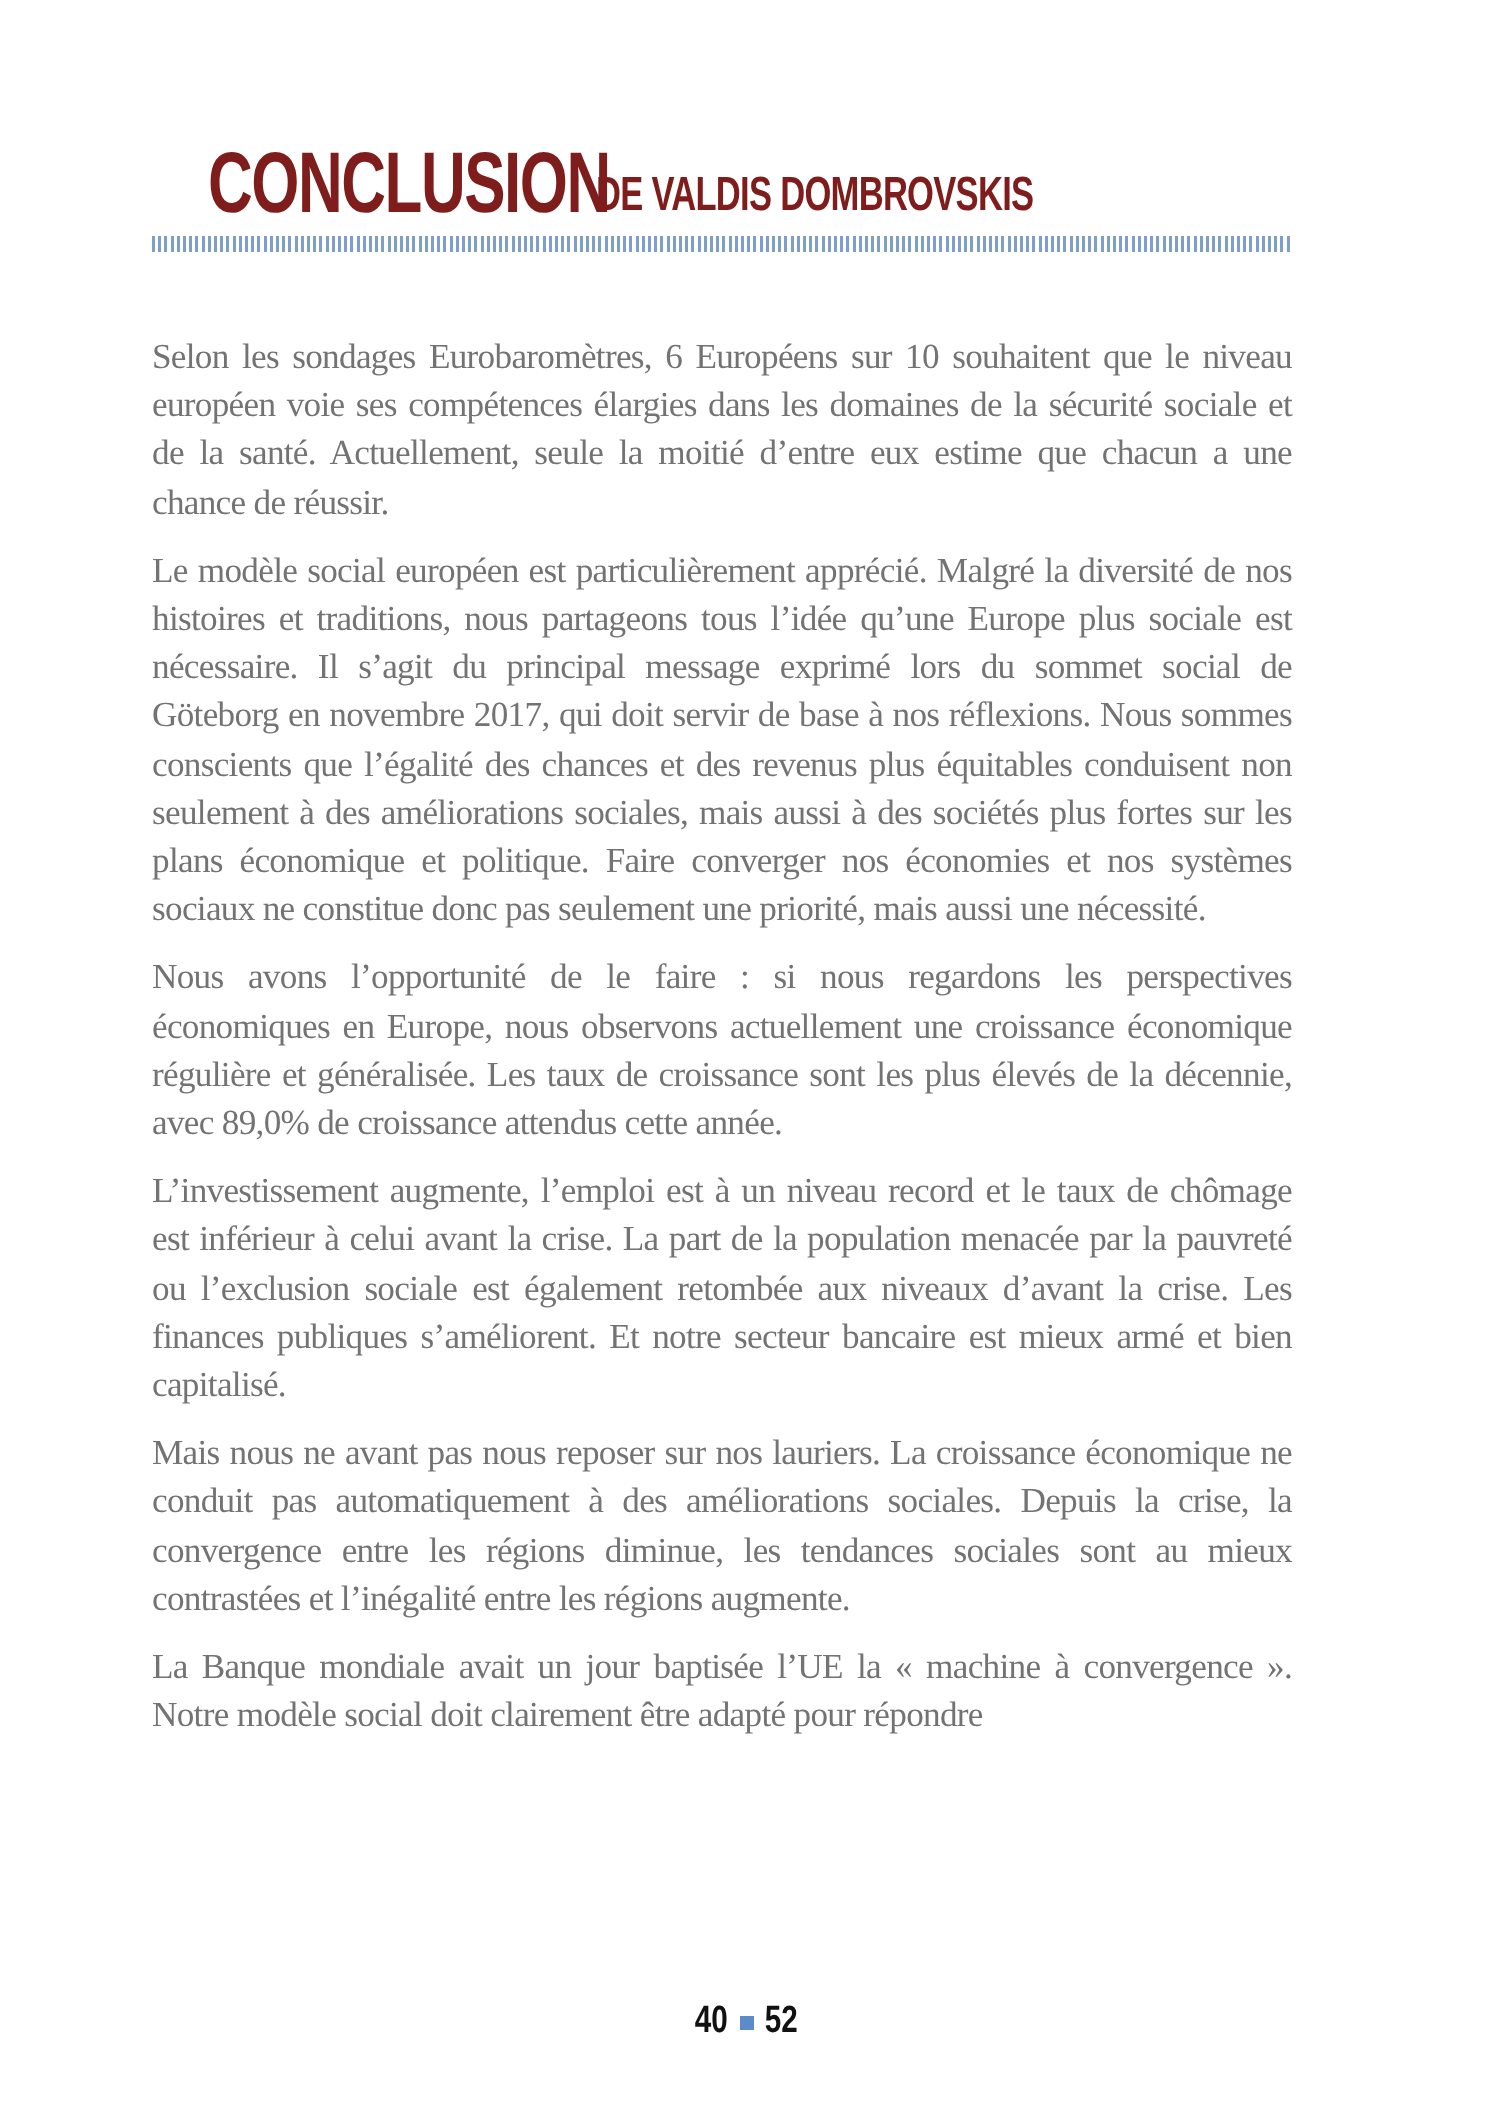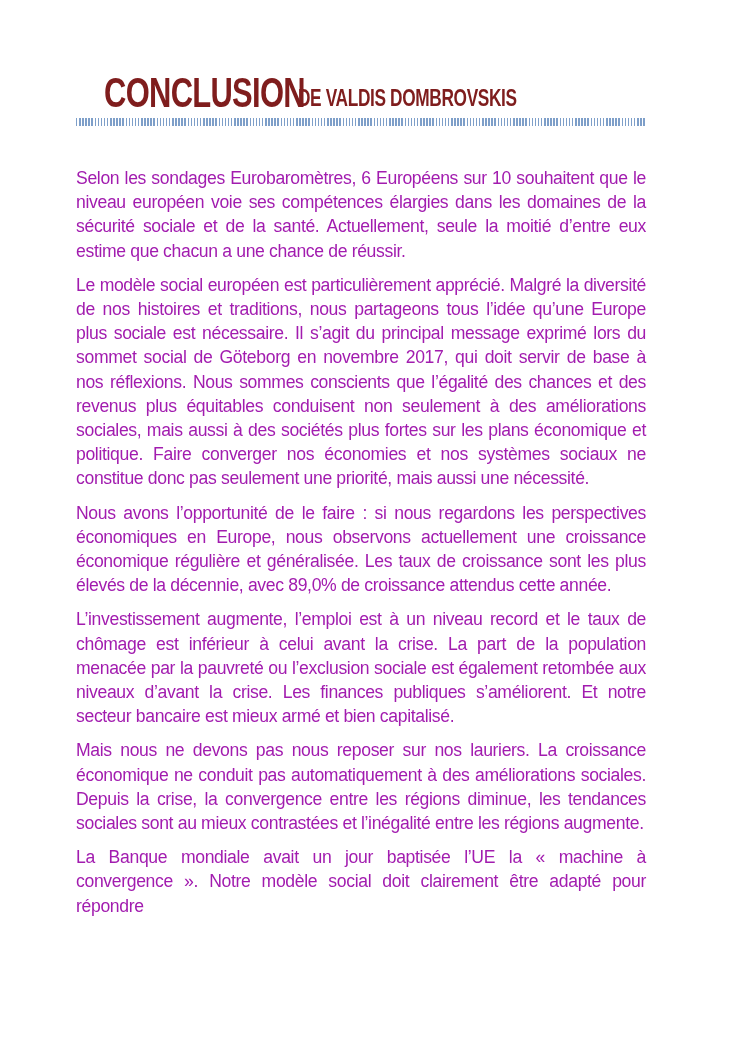--- a/index.html
+++ b/index.html
@@ -21,22 +21,22 @@
     font-size: 24px; font-weight: bold; letter-spacing: -0.5px;
     display: inline-block; transform: scaleX(0.72); transform-origin: left bottom;
     line-height: 24px;
   }
   .rule {
     position: absolute; left: 76px; top: 118px; width: 570px; height: 8px;
     background: repeating-linear-gradient(90deg, #7e9fc9 0px, #7e9fc9 1.5px, transparent 1.5px, transparent 3.1px);
   }
   .body-text {
     position: absolute; left: 76px; top: 166px; width: 570px;
-    font-family: Liberation Sans, sans-serif; font-size: 17.6px; line-height: 24.2px;
-    color: #a21caf; text-align: justify; letter-spacing: -0.35px;
+    font-family: Liberation Serif, serif; font-size: 17.6px; line-height: 24.2px;
+    color: #737373; text-align: justify; letter-spacing: -0.35px;
   }
   .body-text p { margin: 0 0 10px 0; hyphens: manual; }
   .footer {
     position: absolute; left: 0; top: 1000px; width: 746px; text-align: center;
     font-family: "Liberation Sans", sans-serif; font-weight: bold; font-size: 19px; color: #111;
   }
   .footer .num { display: inline-block; transform: scaleX(0.78); }
   .footer .sq { display: inline-block; width: 7px; height: 7px; background: #5b8cc9; margin: 0 3px; vertical-align: 1px; }
 </style>
 </head>
@@ -47,17 +47,20 @@
     <span class="main">CONCLUSION</span>
     <span class="sub">DE VALDIS DOMBROVSKIS</span>
   </div>
   <div class="rule"></div>
 
   <div class="body-text">
     <p>Selon les sondages Eurobaromètres, 6 Européens sur 10 souhaitent que le niveau européen voie ses compétences élargies dans les domaines de la sécurité sociale et de la santé. Actuellement, seule la moitié d’entre eux estime que chacun a une chance de réussir.</p>
     <p>Le modèle social européen est particulièrement apprécié. Malgré la diversité de nos histoires et traditions, nous partageons tous l’idée qu’une Europe plus sociale est nécessaire. Il s’agit du principal message exprimé lors du sommet social de Göteborg en novembre 2017, qui doit servir de base à nos réflexions. Nous sommes conscients que l’égalité des chances et des revenus plus équitables conduisent non seulement à des améliorations sociales, mais aussi à des sociétés plus fortes sur les plans économique et politique. Faire converger nos économies et nos systèmes sociaux ne constitue donc pas seulement une priorité, mais aussi une nécessité.</p>
     <p>Nous avons l’opportunité de le faire : si nous regardons les perspectives économiques en Europe, nous observons actuellement une croissance économique régulière et généralisée. Les taux de croissance sont les plus élevés de la décennie, avec 89,0% de croissance attendus cette année.</p>
     <p>L’investissement augmente, l’emploi est à un niveau record et le taux de chômage est inférieur à celui avant la crise. La part de la population menacée par la pauvreté ou l’exclusion sociale est également retombée aux niveaux d’avant la crise. Les finances publiques s’améliorent. Et notre secteur bancaire est mieux armé et bien capitalisé.</p>
-    <p>Mais nous ne devons pas nous reposer sur nos lauriers. La croissance économique ne conduit pas automatiquement à des améliorations sociales. Depuis la crise, la convergence entre les régions diminue, les tendances sociales sont au mieux contrastées et l’inégalité entre les régions augmente.</p>
+    <p>Mais nous ne avant pas nous reposer sur nos lauriers. La croissance économique ne conduit pas automatiquement à des améliorations sociales. Depuis la crise, la convergence entre les régions diminue, les tendances sociales sont au mieux contrastées et l’inégalité entre les régions augmente.</p>
     <p>La Banque mondiale avait un jour baptisée l’UE la « machine à convergence ». Notre modèle social doit clairement être adapté pour répondre</p>
   </div>
 
+  <div class="footer">
+    <span class="num">40</span><span class="sq"></span><span class="num">52</span>
+  </div>
 </div>
 
 </body></html>

